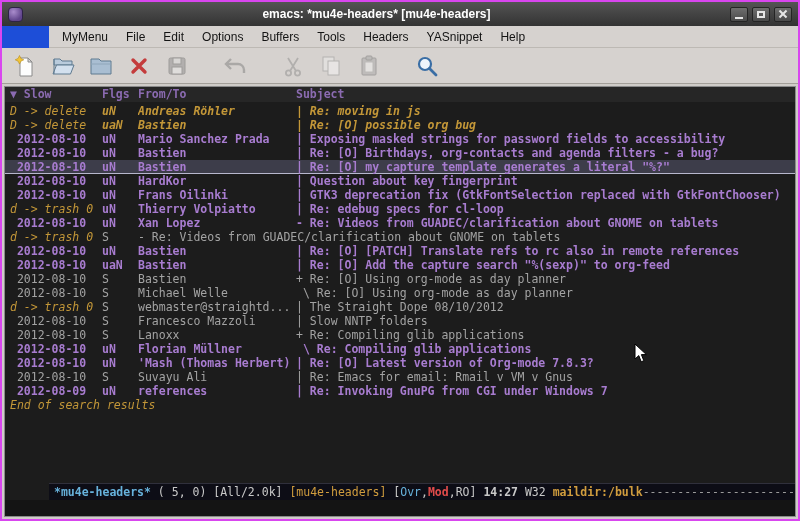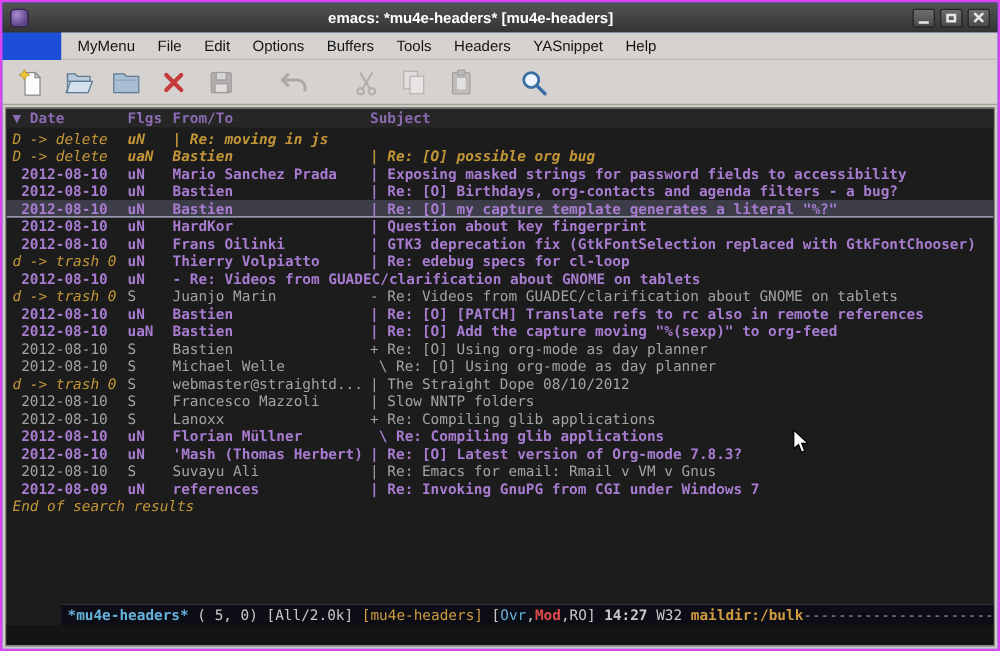--- a/index.html
+++ b/index.html
@@ -176,40 +176,40 @@
               <path d="M14.5 14.5L21 21" stroke="#3a6ea5" stroke-width="2.8" stroke-linecap="round"></path>
             </svg>
           </span>
         </div>
       </div>
 
     <div class="frame-body">
       <div class="text-area">
 
         <div class="header-line">
-          <span class="c-date">▼ Date</span>
+          <span class="c-date">▼ Slow</span>
           <span class="c-flags">Flgs</span>
           <span class="c-from">From/To</span>
           <span class="c-subject">Subject</span>
         </div>
 
         <div class="buffer">
           <div id="rows">
-              <div class="row face-deleted"><span class="c-date mark">D -&gt; delete</span><span class="c-flags">uN</span><span class="c-thread">| </span><span class="c-subject">Re: moving in js</span></div>
+              <div class="row face-deleted"><span class="c-date mark">D -&gt; delete</span><span class="c-flags">uN</span><span class="c-from">Andreas Röhler</span><span class="c-thread">| </span><span class="c-subject">Re: moving in js</span></div>
               <div class="row face-deleted"><span class="c-date mark">D -&gt; delete</span><span class="c-flags">uaN</span><span class="c-from">Bastien</span><span class="c-thread">| </span><span class="c-subject">Re: [O] possible org bug</span></div>
               <div class="row face-unread"><span class="c-date"> 2012-08-10</span><span class="c-flags">uN</span><span class="c-from">Mario Sanchez Prada</span><span class="c-thread">| </span><span class="c-subject">Exposing masked strings for password fields to accessibility</span></div>
               <div class="row face-unread"><span class="c-date"> 2012-08-10</span><span class="c-flags">uN</span><span class="c-from">Bastien</span><span class="c-thread">| </span><span class="c-subject">Re: [O] Birthdays, org-contacts and agenda filters - a bug?</span></div>
               <div class="row face-unread current"><span class="c-date"> 2012-08-10</span><span class="c-flags">uN</span><span class="c-from">Bastien</span><span class="c-thread">| </span><span class="c-subject">Re: [O] my capture template generates a literal "%?"</span></div>
               <div class="row face-unread"><span class="c-date"> 2012-08-10</span><span class="c-flags">uN</span><span class="c-from">HardKor</span><span class="c-thread">| </span><span class="c-subject">Question about key fingerprint</span></div>
               <div class="row face-unread"><span class="c-date"> 2012-08-10</span><span class="c-flags">uN</span><span class="c-from">Frans Oilinki</span><span class="c-thread">| </span><span class="c-subject">GTK3 deprecation fix (GtkFontSelection replaced with GtkFontChooser)</span></div>
               <div class="row face-unread"><span class="c-date mark">d -&gt; trash 0</span><span class="c-flags">uN</span><span class="c-from">Thierry Volpiatto</span><span class="c-thread">| </span><span class="c-subject">Re: edebug specs for cl-loop</span></div>
-              <div class="row face-unread"><span class="c-date"> 2012-08-10</span><span class="c-flags">uN</span><span class="c-thread">- </span><span class="c-subject">Re: Videos from GUADEC/clarification about GNOME on tablets</span></div>
-              <div class="row face-read"><span class="c-date mark">d -&gt; trash 0</span><span class="c-flags">S</span><span class="c-from">Juanjo Marin</span><span class="c-thread">- </span><span class="c-subject">Re: Videos from GUADEC/clarification about GNOME on tablets</span></div>
+              <div class="row face-unread"><span class="c-date"> 2012-08-10</span><span class="c-flags">uN</span><span class="c-from">Xan Lopez</span><span class="c-thread">- </span><span class="c-subject">Re: Videos from GUADEC/clarification about GNOME on tablets</span></div>
+              <div class="row face-read"><span class="c-date mark">d -&gt; trash 0</span><span class="c-flags">S</span><span class="c-thread">- </span><span class="c-subject">Re: Videos from GUADEC/clarification about GNOME on tablets</span></div>
               <div class="row face-unread"><span class="c-date"> 2012-08-10</span><span class="c-flags">uN</span><span class="c-from">Bastien</span><span class="c-thread">| </span><span class="c-subject">Re: [O] [PATCH] Translate refs to rc also in remote references</span></div>
-              <div class="row face-unread"><span class="c-date"> 2012-08-10</span><span class="c-flags">uaN</span><span class="c-from">Bastien</span><span class="c-thread">| </span><span class="c-subject">Re: [O] Add the capture moving "%(sexp)" to org-feed</span></div>
+              <div class="row face-unread"><span class="c-date"> 2012-08-10</span><span class="c-flags">uaN</span><span class="c-from">Bastien</span><span class="c-thread">| </span><span class="c-subject">Re: [O] Add the capture search "%(sexp)" to org-feed</span></div>
               <div class="row face-read"><span class="c-date"> 2012-08-10</span><span class="c-flags">S</span><span class="c-from">Bastien</span><span class="c-thread">+ </span><span class="c-subject">Re: [O] Using org-mode as day planner</span></div>
               <div class="row face-read"><span class="c-date"> 2012-08-10</span><span class="c-flags">S</span><span class="c-from">Michael Welle</span><span class="c-thread"> \ </span><span class="c-subject">Re: [O] Using org-mode as day planner</span></div>
               <div class="row face-read"><span class="c-date mark">d -&gt; trash 0</span><span class="c-flags">S</span><span class="c-from">webmaster@straightd...</span><span class="c-thread">| </span><span class="c-subject">The Straight Dope 08/10/2012</span></div>
               <div class="row face-read"><span class="c-date"> 2012-08-10</span><span class="c-flags">S</span><span class="c-from">Francesco Mazzoli</span><span class="c-thread">| </span><span class="c-subject">Slow NNTP folders</span></div>
               <div class="row face-read"><span class="c-date"> 2012-08-10</span><span class="c-flags">S</span><span class="c-from">Lanoxx</span><span class="c-thread">+ </span><span class="c-subject">Re: Compiling glib applications</span></div>
               <div class="row face-unread"><span class="c-date"> 2012-08-10</span><span class="c-flags">uN</span><span class="c-from">Florian Müllner</span><span class="c-thread"> \ </span><span class="c-subject">Re: Compiling glib applications</span></div>
               <div class="row face-unread"><span class="c-date"> 2012-08-10</span><span class="c-flags">uN</span><span class="c-from">'Mash (Thomas Herbert)</span><span class="c-thread">| </span><span class="c-subject">Re: [O] Latest version of Org-mode 7.8.3?</span></div>
               <div class="row face-read"><span class="c-date"> 2012-08-10</span><span class="c-flags">S</span><span class="c-from">Suvayu Ali</span><span class="c-thread">| </span><span class="c-subject">Re: Emacs for email: Rmail v VM v Gnus</span></div>
               <div class="row face-unread"><span class="c-date"> 2012-08-09</span><span class="c-flags">uN</span><span class="c-from">references</span><span class="c-thread">| </span><span class="c-subject">Re: Invoking GnuPG from CGI under Windows 7</span></div>
             </div>

